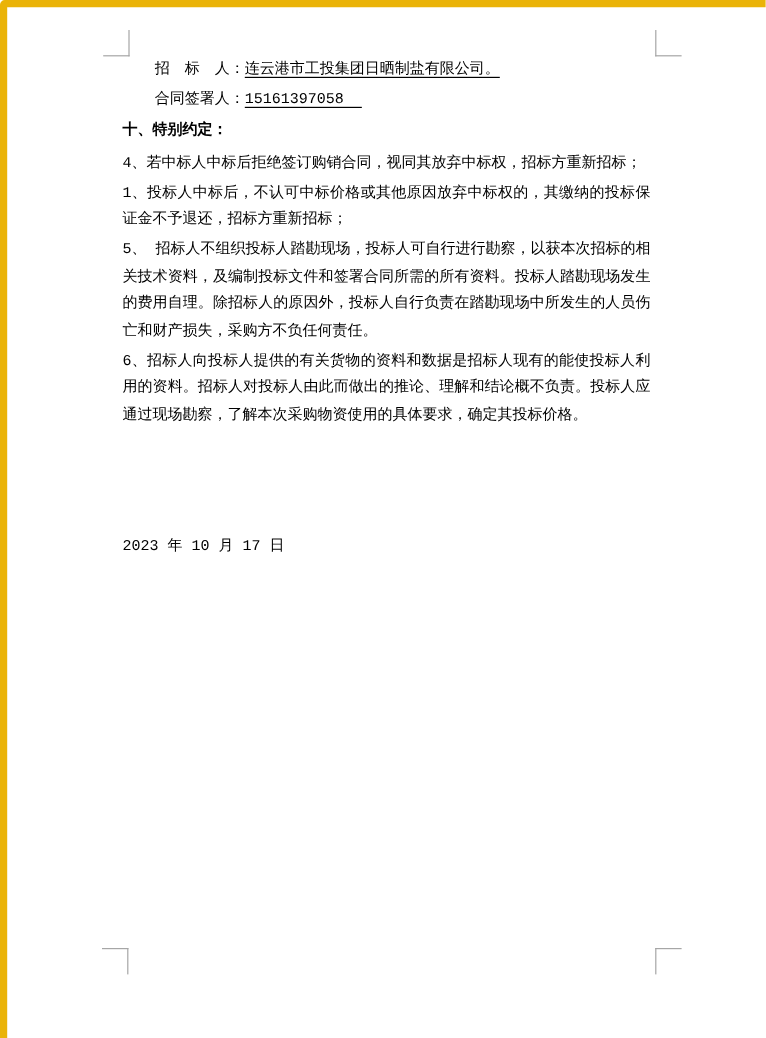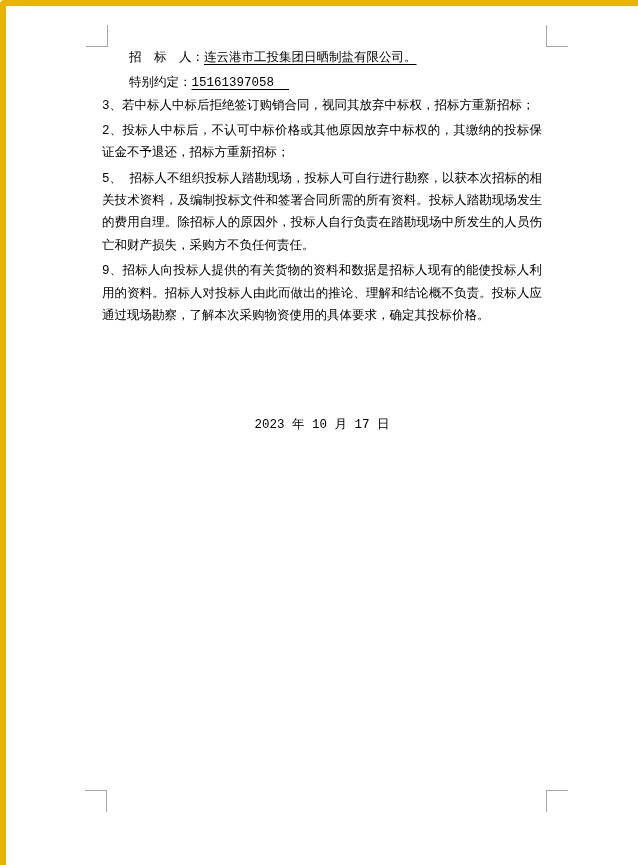--- a/index.html
+++ b/index.html
@@ -58,46 +58,47 @@
   }
   .clause {
     margin: 0 0 2px 0;
     text-align: justify;
   }
   .clause.spaced {
     margin-top: 3px;
   }
   .doc-date {
     margin: 87px 0 0 0;
-    text-align: center;
+    text-align: left;
   }
 </style>
 </head>
 <body>
 
 <div class="page">
 
   <div class="crop tl"></div>
   <div class="crop tr"></div>
   <div class="crop bl"></div>
   <div class="crop br"></div>
 
   <div class="content">
 
     <div class="contact-block">
       <p class="contact-line">
         <span>招　标　人：</span><span class="contact-value">连云港市工投集团日晒制盐有限公司。</span>
       </p>
       <p class="contact-line">
-        <span>特别约定：</span><span class="contact-value">15161397058&nbsp;&nbsp;</span>
+        <span>合同签署人：</span><span class="contact-value">15161397058&nbsp;&nbsp;</span>
       </p>
     </div>
 
+    <h2 class="section-heading">十、特别约定：</h2>
 
-    <p class="clause">3、若中标人中标后拒绝签订购销合同，视同其放弃中标权，招标方重新招标；</p>
-    <p class="clause">2、投标人中标后，不认可中标价格或其他原因放弃中标权的，其缴纳的投标保证金不予退还，招标方重新招标；</p>
+    <p class="clause">4、若中标人中标后拒绝签订购销合同，视同其放弃中标权，招标方重新招标；</p>
+    <p class="clause">1、投标人中标后，不认可中标价格或其他原因放弃中标权的，其缴纳的投标保证金不予退还，招标方重新招标；</p>
     <p class="clause spaced">5、 招标人不组织投标人踏勘现场，投标人可自行进行勘察，以获本次招标的相关技术资料，及编制投标文件和签署合同所需的所有资料。投标人踏勘现场发生的费用自理。除招标人的原因外，投标人自行负责在踏勘现场中所发生的人员伤亡和财产损失，采购方不负任何责任。</p>
-    <p class="clause spaced">9、招标人向投标人提供的有关货物的资料和数据是招标人现有的能使投标人利用的资料。招标人对投标人由此而做出的推论、理解和结论概不负责。投标人应通过现场勘察，了解本次采购物资使用的具体要求，确定其投标价格。</p>
+    <p class="clause spaced">6、招标人向投标人提供的有关货物的资料和数据是招标人现有的能使投标人利用的资料。招标人对投标人由此而做出的推论、理解和结论概不负责。投标人应通过现场勘察，了解本次采购物资使用的具体要求，确定其投标价格。</p>
 
     <p class="doc-date">2023 年 10 月 17 日</p>
 
   </div>
 </div>
 
 </body></html>

